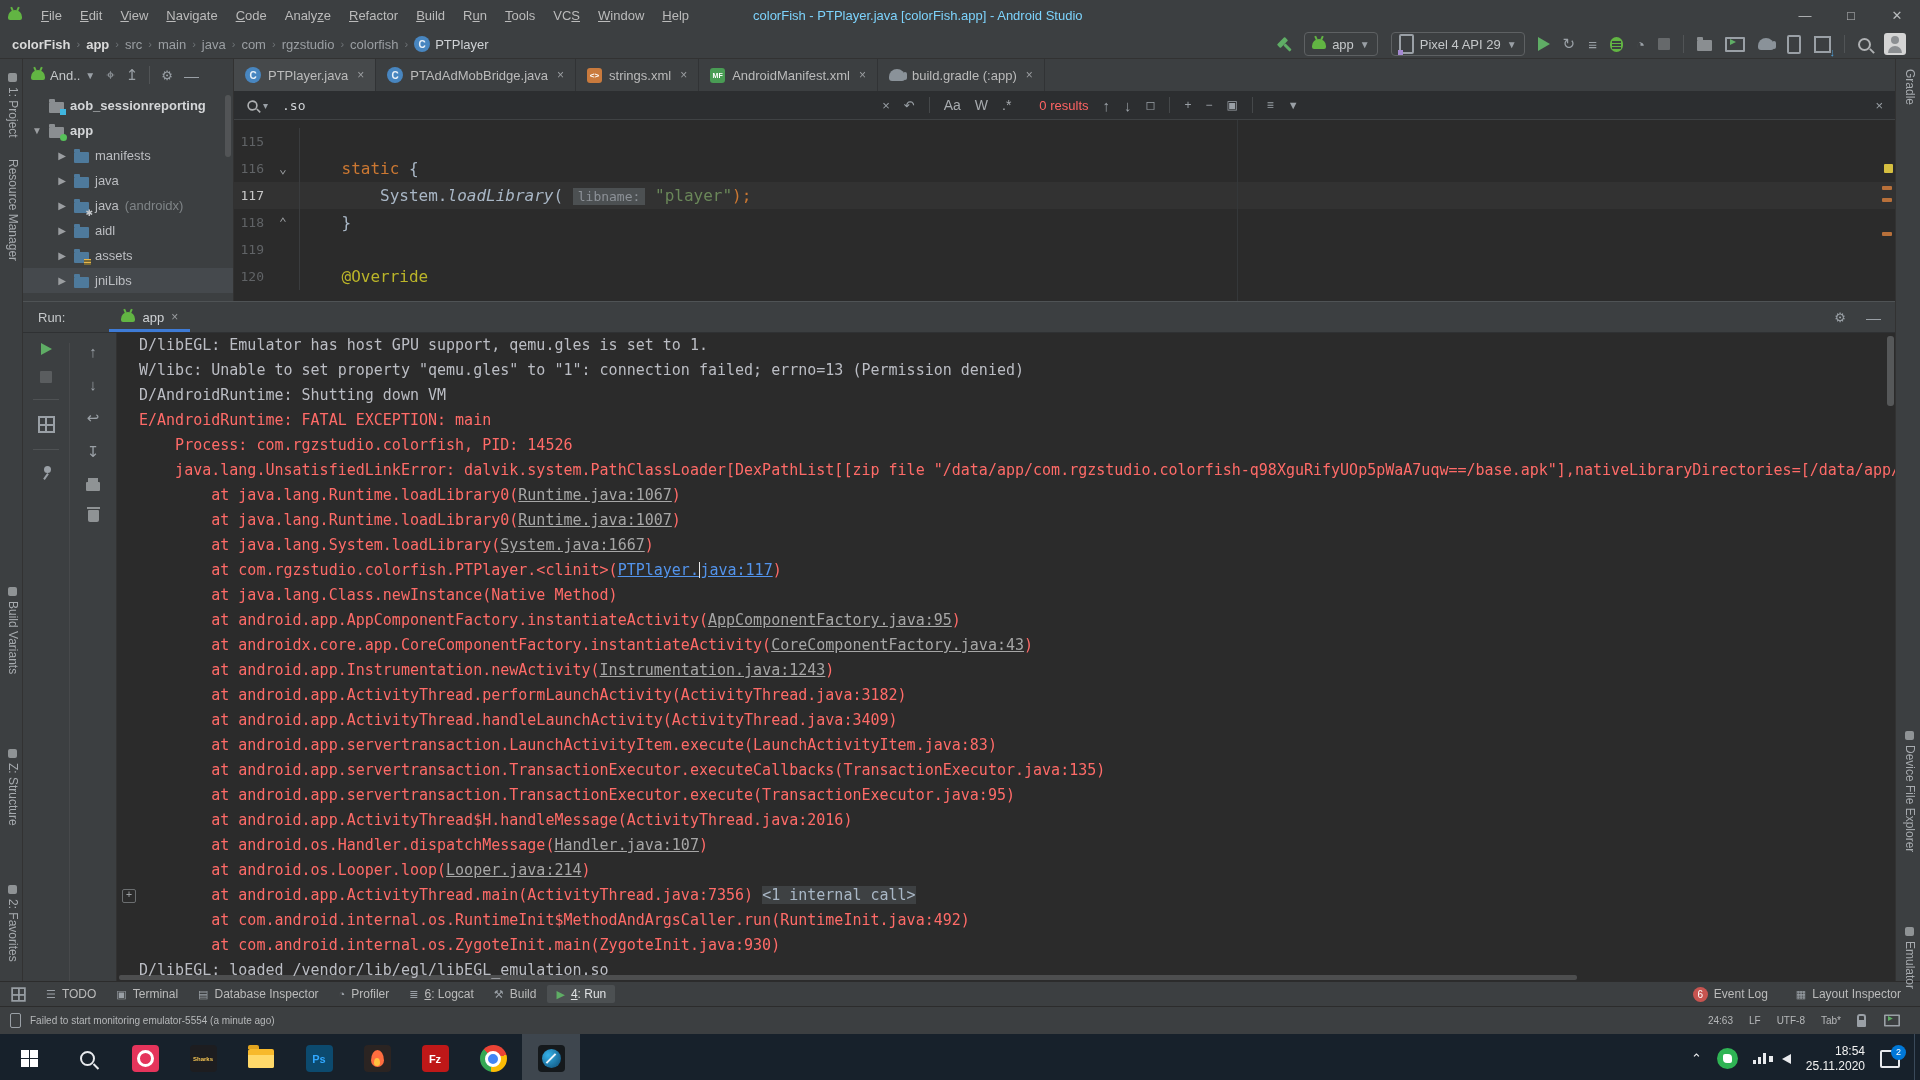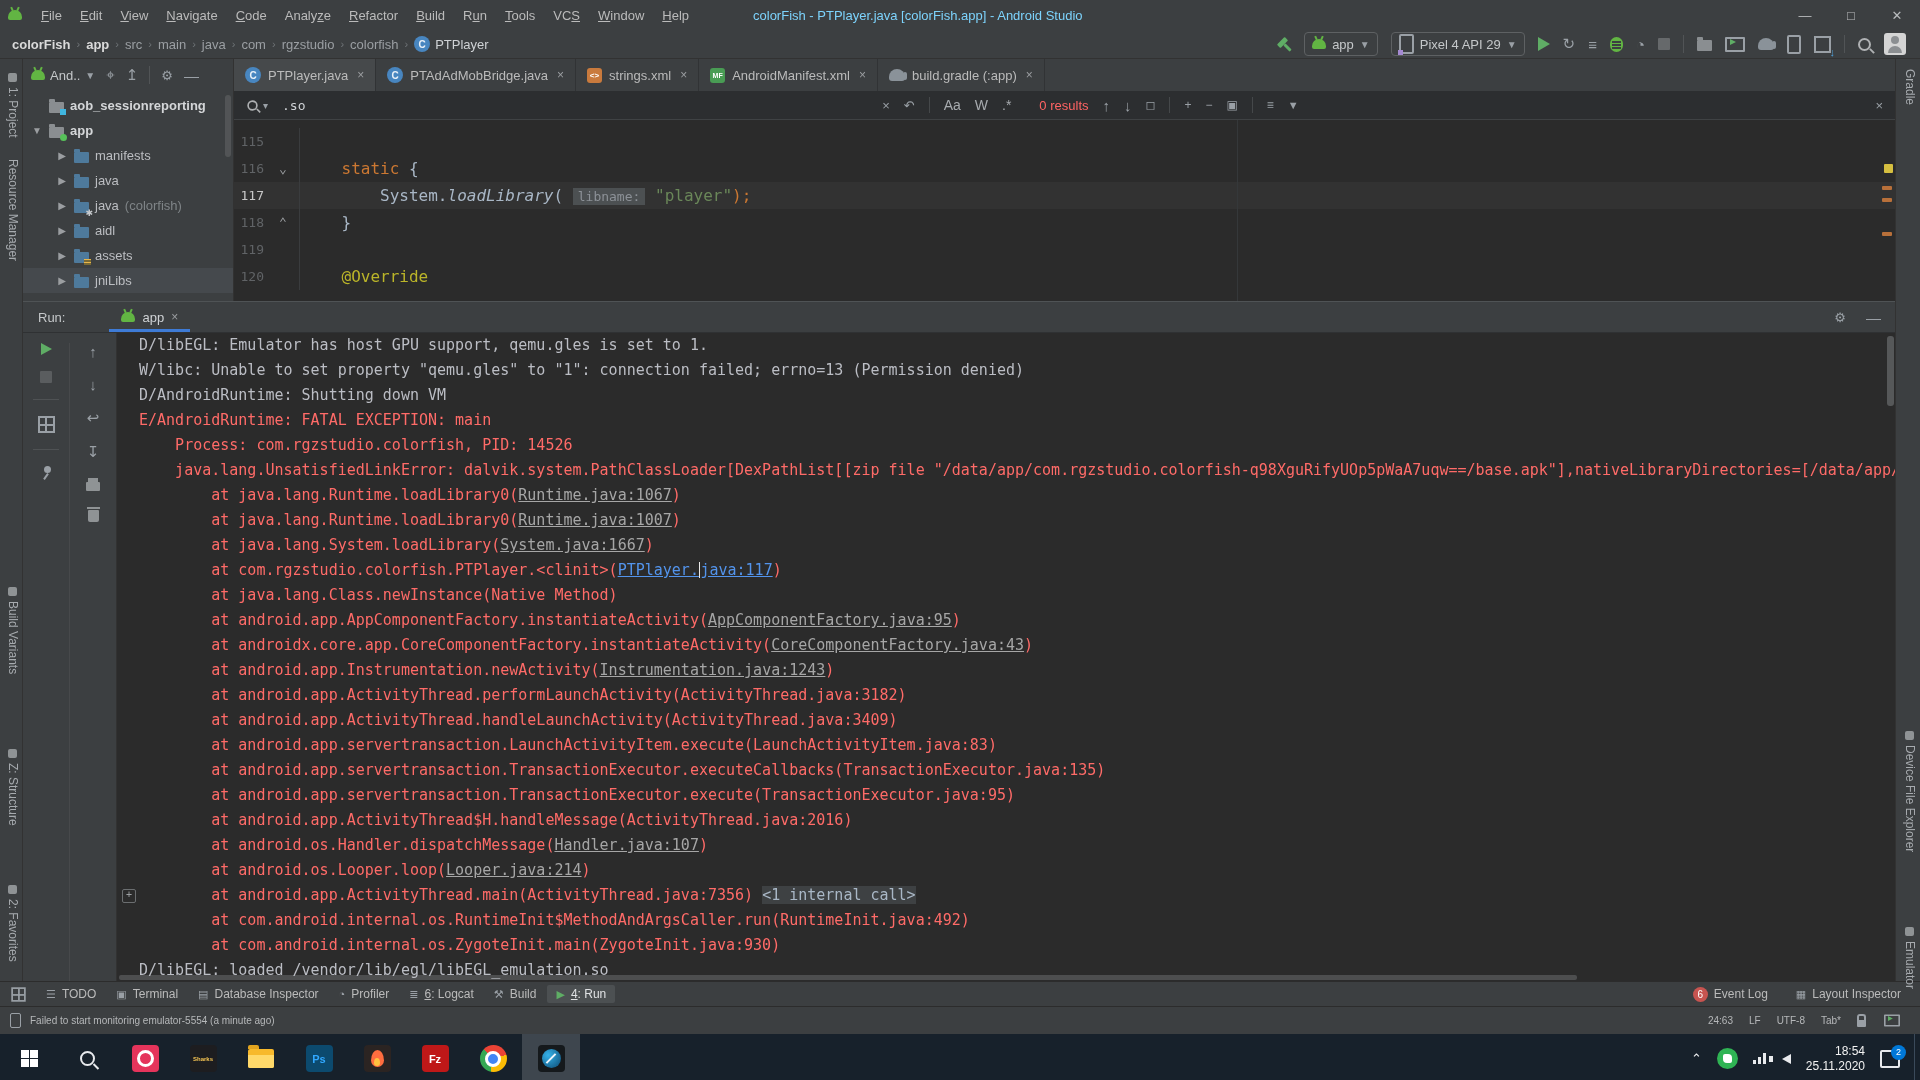--- a/index.html
+++ b/index.html
@@ -342,21 +342,21 @@
                 <span class="arrow">▶</span>
                 <span class="ic-folder"></span>
                 <span class="lbl">java</span>
               </div>
               <div class="trow" style="padding-left: 33px;">
                 <span class="arrow">▶</span>
                 <span class="ic-folder">
                   <span class="badge-gear">✱</span>
                 </span>
                 <span class="lbl">java</span>
-                <span class="suffix"> (colorfish)</span>
+                <span class="suffix"> (androidx)</span>
               </div>
               <div class="trow" style="padding-left: 33px;">
                 <span class="arrow">▶</span>
                 <span class="ic-folder"></span>
                 <span class="lbl">aidl</span>
               </div>
               <div class="trow" style="padding-left: 33px;">
                 <span class="arrow">▶</span>
                 <span class="ic-folder">
                   <span class="badge-res"></span>

